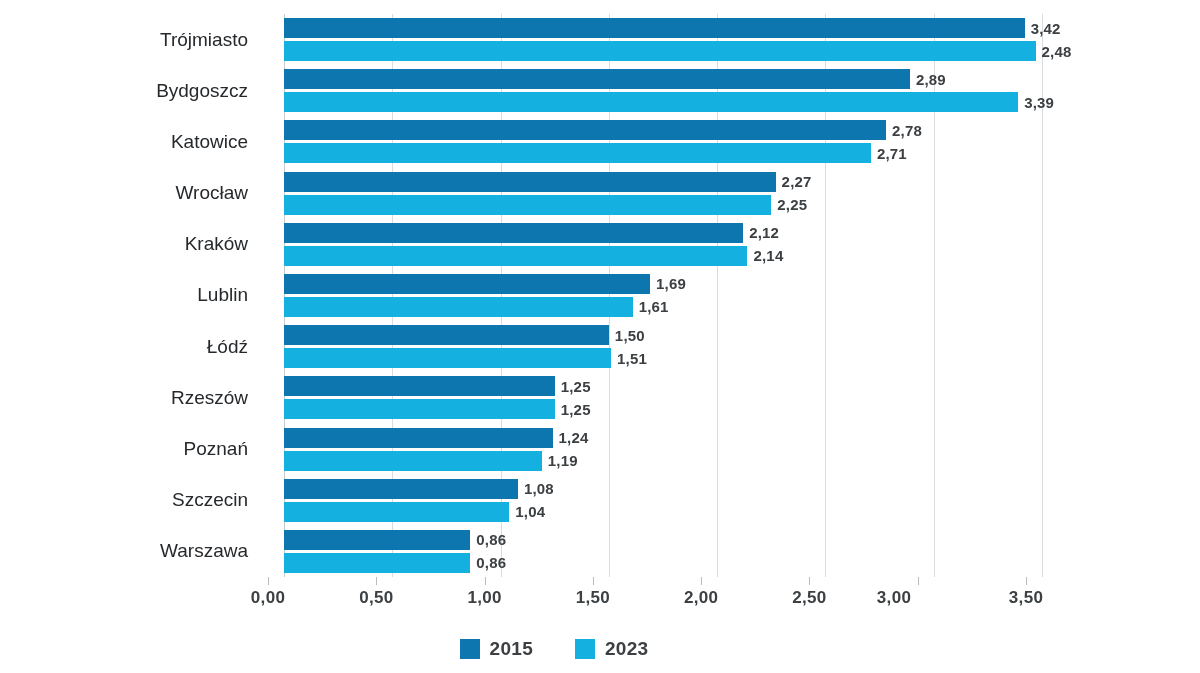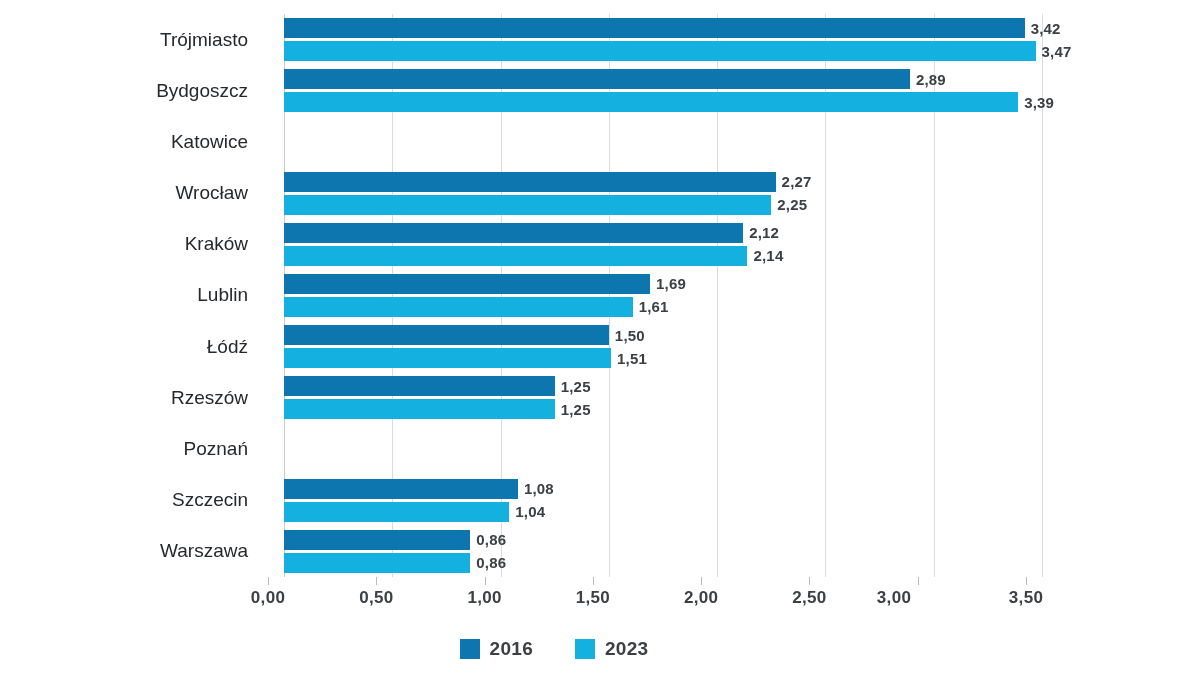--- a/index.html
+++ b/index.html
@@ -191,33 +191,43 @@
         <div class="gridline" style="left: 758px;"></div>
       </div>
     <div class="rows">
         <div class="row" style="top: 0px; height: 51.1818px;">
           <div class="bar-line">
             <div class="bar y2024" style="width: 740.674px; background: rgb(13, 118, 174);"></div>
             <span class="bar-value">3,42</span>
           </div>
           <div class="bar-line">
             <div class="bar y2023" style="width: 751.503px; background: rgb(19, 176, 224);"></div>
-            <span class="bar-value">3,47</span>
+            <span class="bar-value">2,48</span>
           </div>
         </div>
         <div class="row" style="top: 51.1818px; height: 51.1818px;">
           <div class="bar-line">
             <div class="bar y2024" style="width: 625.891px; background: rgb(13, 118, 174);"></div>
             <span class="bar-value">2,89</span>
           </div>
           <div class="bar-line">
             <div class="bar y2023" style="width: 734.177px; background: rgb(19, 176, 224);"></div>
             <span class="bar-value">3,39</span>
           </div>
         </div>
+        <div class="row" style="top: 102.364px; height: 51.1818px;">
+          <div class="bar-line">
+            <div class="bar y2024" style="width: 602.069px; background: rgb(13, 118, 174);"></div>
+            <span class="bar-value">2,78</span>
+          </div>
+          <div class="bar-line">
+            <div class="bar y2023" style="width: 586.909px; background: rgb(19, 176, 224);"></div>
+            <span class="bar-value">2,71</span>
+          </div>
+        </div>
         <div class="row" style="top: 153.545px; height: 51.1818px;">
           <div class="bar-line">
             <div class="bar y2024" style="width: 491.617px; background: rgb(13, 118, 174);"></div>
             <span class="bar-value">2,27</span>
           </div>
           <div class="bar-line">
             <div class="bar y2023" style="width: 487.286px; background: rgb(19, 176, 224);"></div>
             <span class="bar-value">2,25</span>
           </div>
         </div>
@@ -252,20 +262,30 @@
           </div>
         </div>
         <div class="row" style="top: 358.273px; height: 51.1818px;">
           <div class="bar-line">
             <div class="bar y2024" style="width: 270.714px; background: rgb(13, 118, 174);"></div>
             <span class="bar-value">1,25</span>
           </div>
           <div class="bar-line">
             <div class="bar y2023" style="width: 270.714px; background: rgb(19, 176, 224);"></div>
             <span class="bar-value">1,25</span>
+          </div>
+        </div>
+        <div class="row" style="top: 409.455px; height: 51.1818px;">
+          <div class="bar-line">
+            <div class="bar y2024" style="width: 268.549px; background: rgb(13, 118, 174);"></div>
+            <span class="bar-value">1,24</span>
+          </div>
+          <div class="bar-line">
+            <div class="bar y2023" style="width: 257.72px; background: rgb(19, 176, 224);"></div>
+            <span class="bar-value">1,19</span>
           </div>
         </div>
         <div class="row" style="top: 460.636px; height: 51.1818px;">
           <div class="bar-line">
             <div class="bar y2024" style="width: 233.897px; background: rgb(13, 118, 174);"></div>
             <span class="bar-value">1,08</span>
           </div>
           <div class="bar-line">
             <div class="bar y2023" style="width: 225.234px; background: rgb(19, 176, 224);"></div>
             <span class="bar-value">1,04</span>
@@ -299,21 +319,21 @@
       <div class="x-tick-label" style="left: 541.429px;">2,50</div>
       <div class="x-tick" style="left: 649.714px;"></div>
       <div class="x-tick-label" style="left: 626px;">3,00</div>
       <div class="x-tick" style="left: 758px;"></div>
       <div class="x-tick-label" style="left: 758px;">3,50</div>
     </div>
 
   <div class="legend">
       <div class="legend-item">
         <span class="legend-swatch" style="background: rgb(13, 118, 174);"></span>
-        <span class="legend-label">2016</span>
+        <span class="legend-label">2015</span>
       </div>
       <div class="legend-item">
         <span class="legend-swatch" style="background: rgb(19, 176, 224);"></span>
         <span class="legend-label">2023</span>
       </div>
     </div>
 
 </div>
 
 </body></html>

